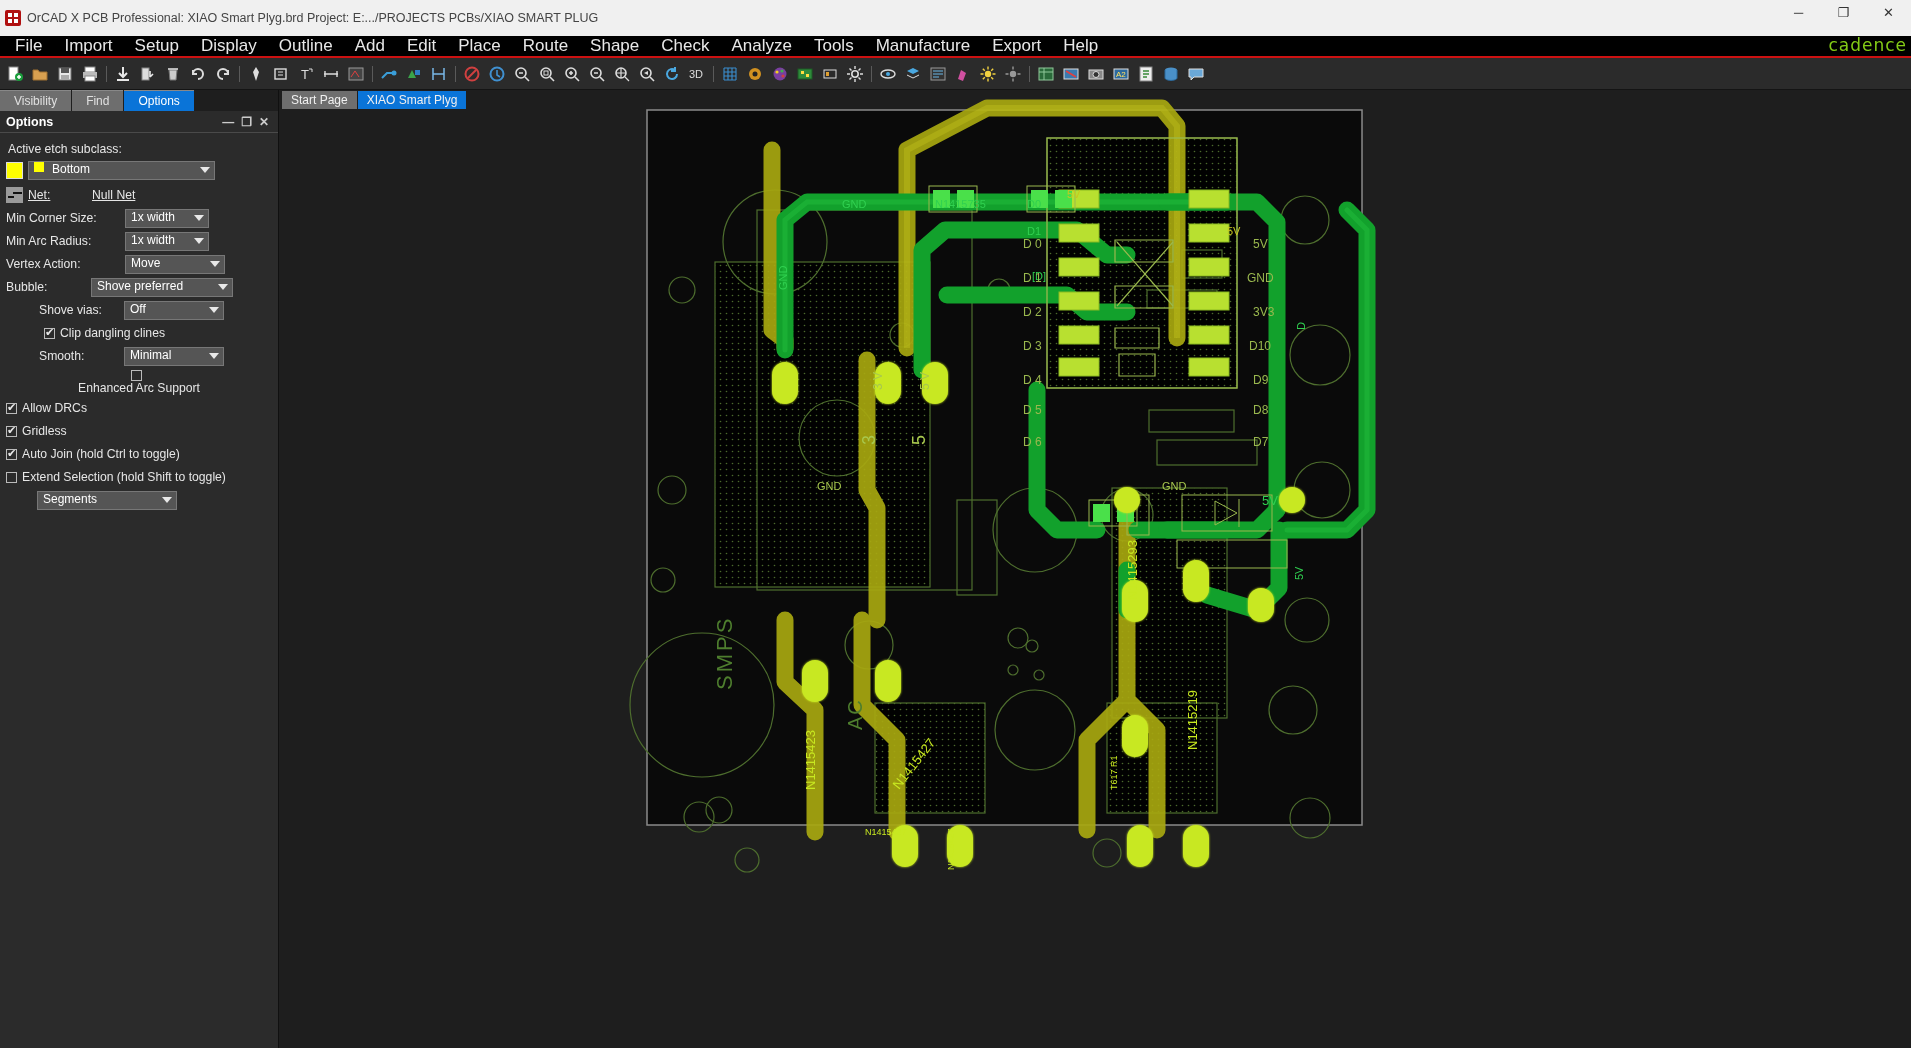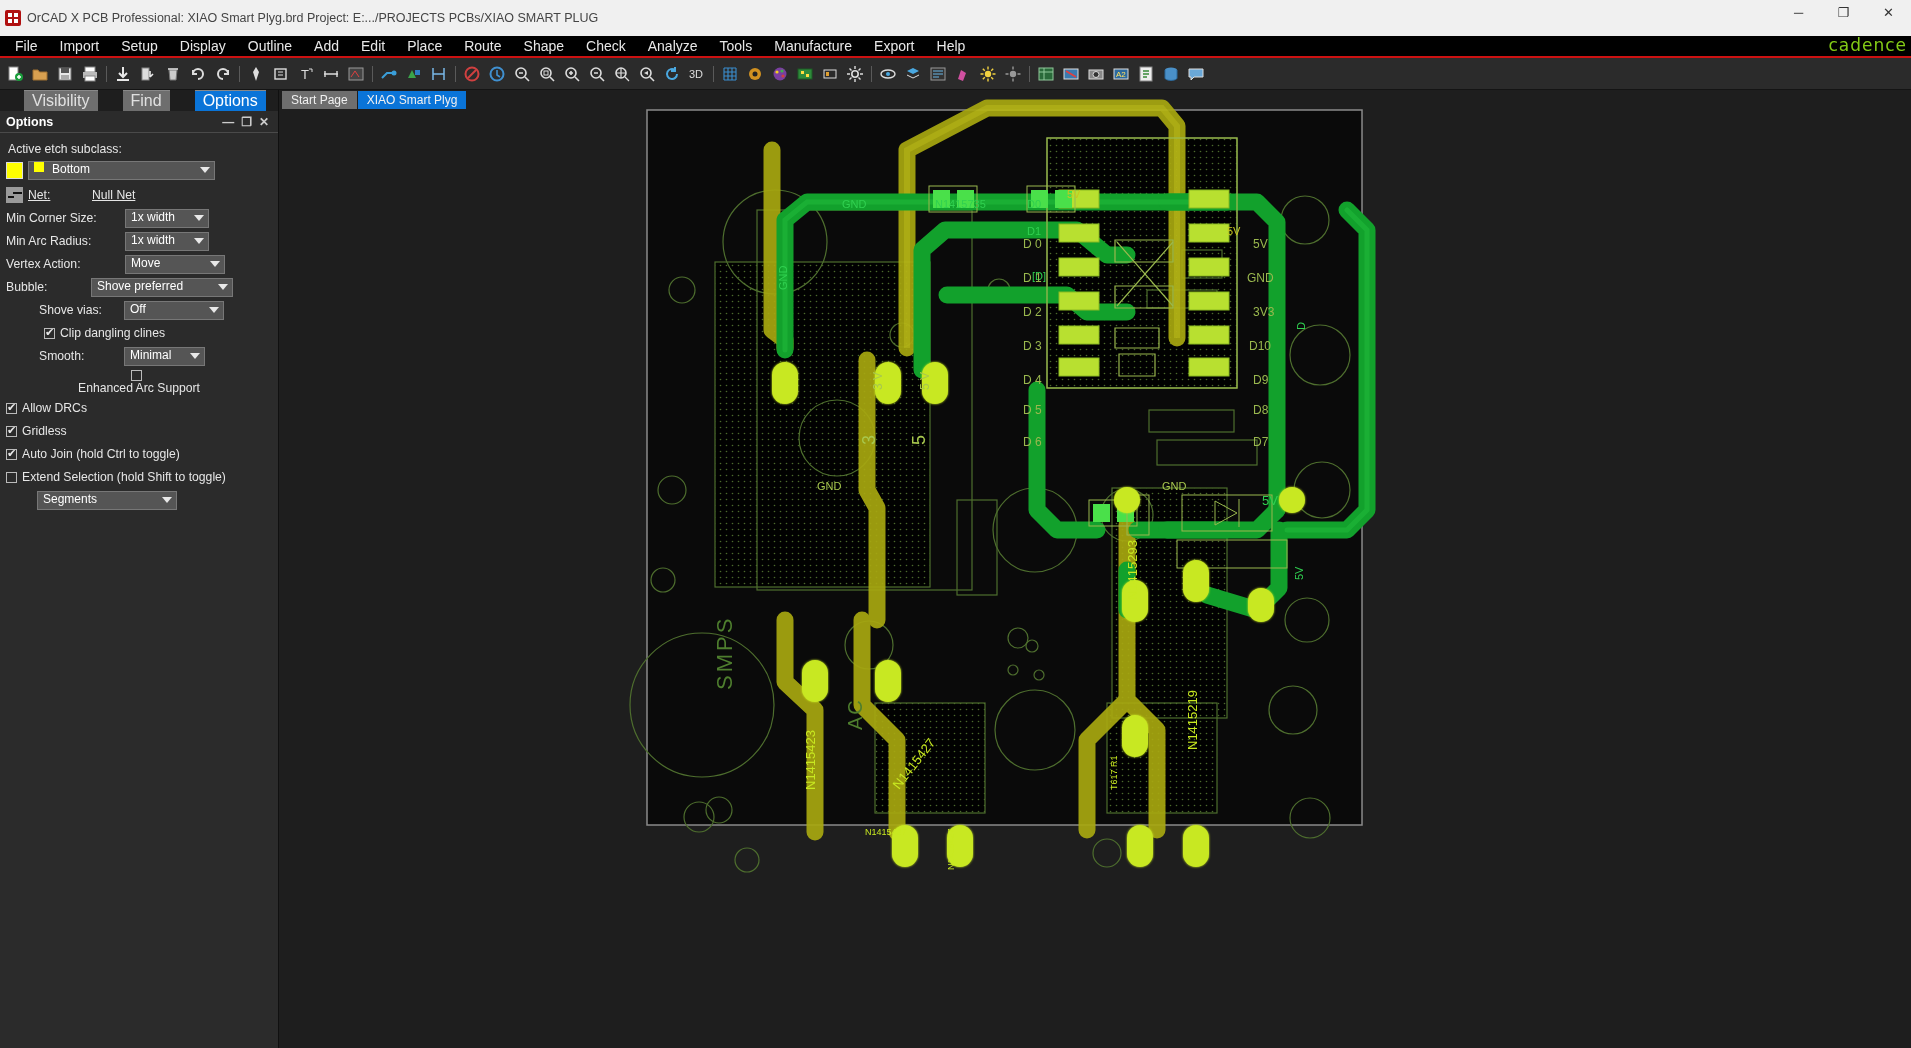--- a/index.html
+++ b/index.html
@@ -31,21 +31,21 @@
     width: 45px; height: 24px; display: flex; align-items: center;
     justify-content: center; color: #333; font-size: 13px;
   }
 
   
   .menubar {
     height: 22px; background: #000; display: flex; align-items: center;
     border-bottom: 2px solid #cc1111; position: relative; padding-left: 4px;
   }
   .menu-item {
-    color: #e8e8e8; font-size: 14px; padding: 2px 11px; white-space: nowrap;
+    color: #e8e8e8; font-size: 17px; padding: 2px 11px; white-space: nowrap;
   }
   .cadence-logo {
     position: absolute; right: 4px; top: -1px;
     color: #84cc16; font-size: 17px; letter-spacing: 1px;
     font-family: "DejaVu Sans", sans-serif;
   }
 
   
   .toolbar {
     height: 32px; background: #2b2b2b; display: flex; align-items: center;
@@ -65,23 +65,23 @@
   
   .workspace { display: flex; height: calc(1048px - 24px - 22px - 32px); }
 
   
   .left-panel {
     width: 279px; background: #2b2b2b; display: flex; flex-direction: column;
     border-right: 1px solid #101010; flex: none;
   }
   .panel-tabs { display: flex; height: 21px; background: #1e1e1e; }
   .panel-tab {
-    padding: 0 8px; font-size: 16px; color: #e0e0e0;
+    padding: 0 14px; font-size: 12px; color: #e0e0e0;
     display: flex; align-items: center; background: #6e6e6e;
-    margin-right: 1px; border-top: 1px solid #888; margin-left: 24px;
+    margin-right: 1px; border-top: 1px solid #888;
   }
   .panel-tab.active { background: #0a74d8; color: #fff; }
   .panel-title {
     height: 22px; background: #2b2b2b; display: flex; align-items: center;
     color: #fff; font-size: 12.5px; font-weight: bold; padding-left: 6px;
     border-bottom: 1px solid #4a4a4a;
   }
   .panel-title-btns { margin-left: auto; display: flex; gap: 7px; padding-right: 9px; }
   .ptb { color: #ccc; font-size: 12px; line-height: 10px; }
   .panel-body { flex: 1; padding: 6px 6px 0 6px; color: #e6e6e6; font-size: 12.2px; overflow: hidden; }
@@ -537,21 +537,21 @@
         </div>
       </div>
 
       <div class="row" style="padding-left:38px;">
         <div class="cbx checked"></div>
         <span class="lbl">Clip dangling clines</span>
       </div>
 
       <div class="row" style="padding-left:33px;">
         <span class="lbl" style="width:85px">Smooth:</span>
-        <div class="ddl" style="width:81px">
+        <div class="ddl" style="width:100px">
           <span>Minimal</span>
           <span class="arrow"></span>
         </div>
       </div>
 
       <div class="row" style="margin-top:4px;flex-direction:column;">
         <div class="cbx"></div>
         <span class="lbl">Enhanced Arc Support</span>
       </div>
 

